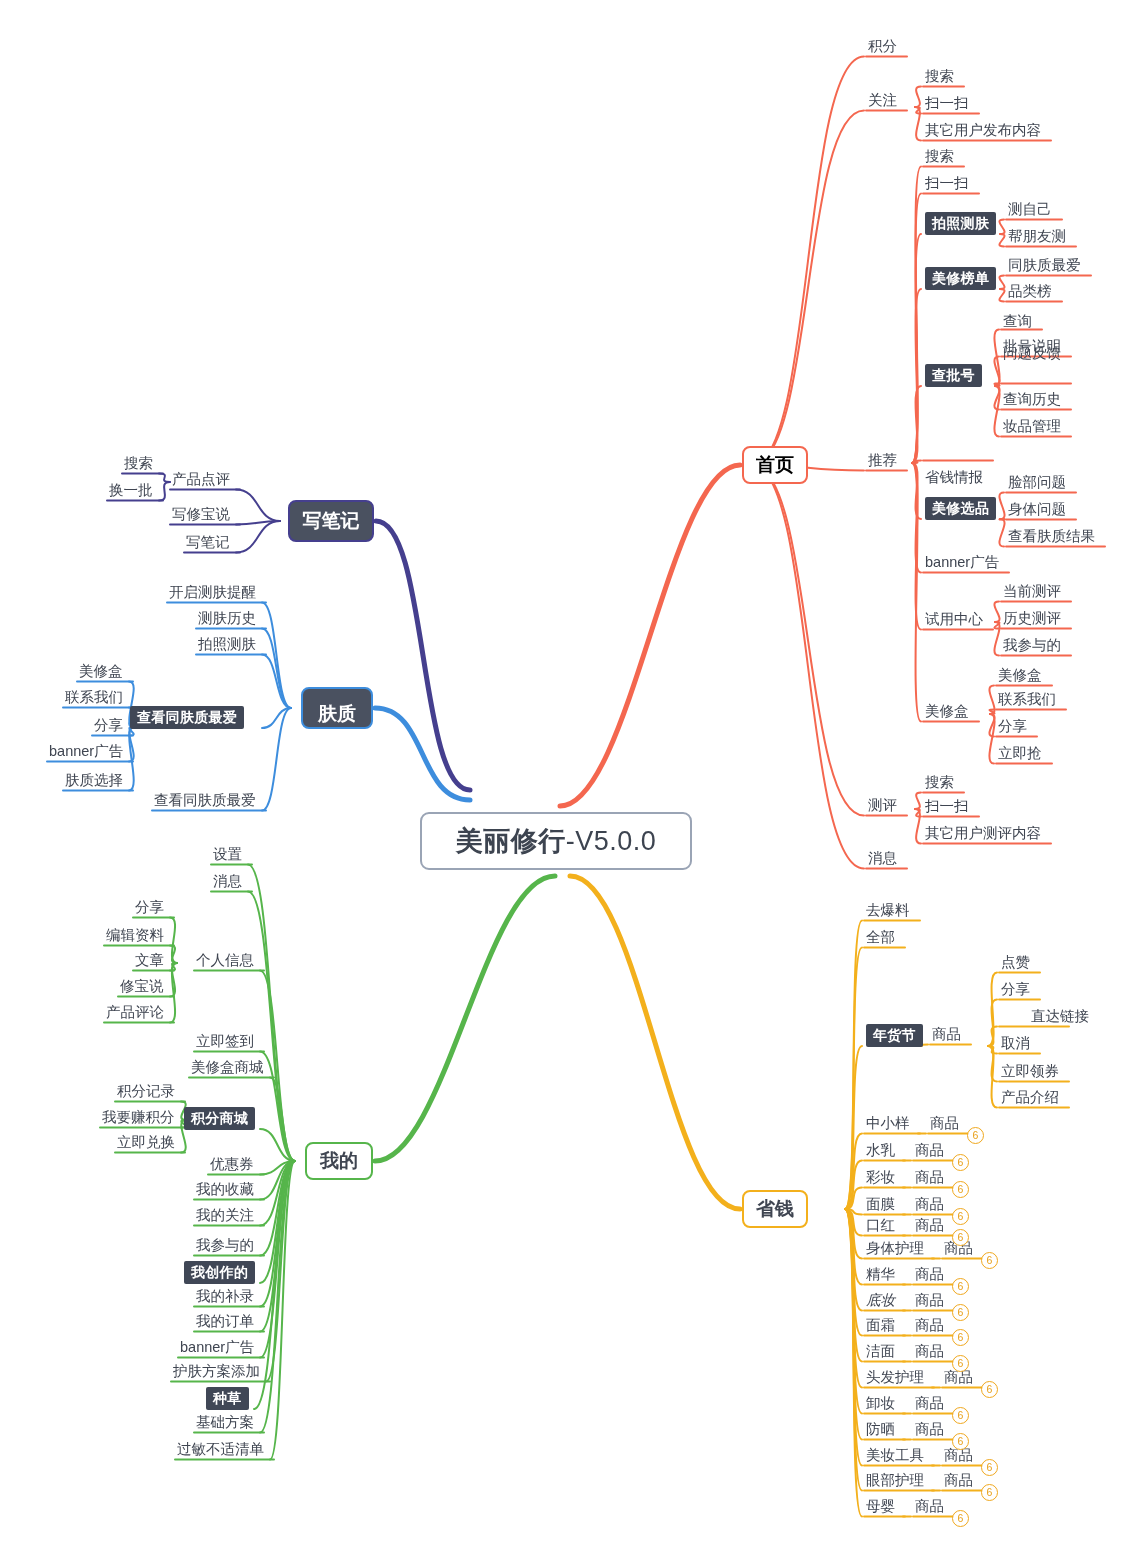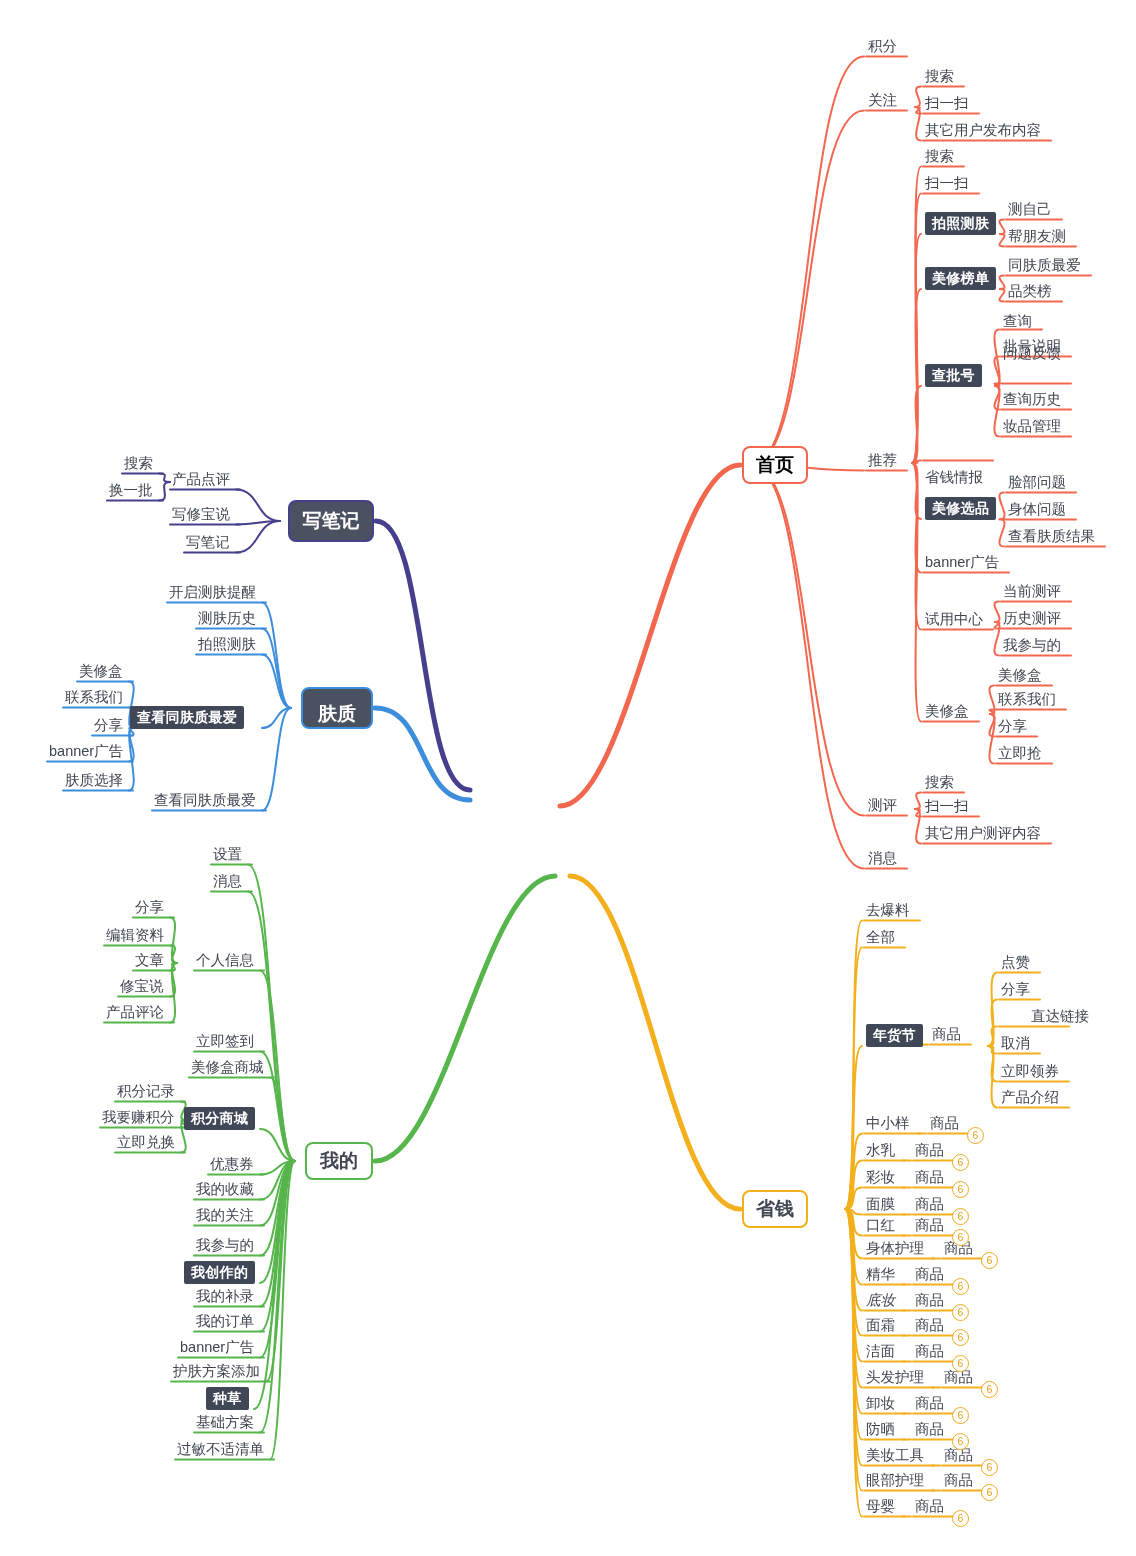--- a/index.html
+++ b/index.html
@@ -334,20 +334,24 @@
       <path d="M 170 524.5 L 240 524.5" fill="none" stroke="#453f8e" stroke-width="2" stroke-linecap="round"></path>
       <path d="M 280 521 C 255.8 521, 260.2 524.5, 236 524.5" fill="none" stroke="#453f8e" stroke-width="2" stroke-linecap="round"></path>
       <path d="M 184 552.5 L 240 552.5" fill="none" stroke="#453f8e" stroke-width="2" stroke-linecap="round"></path>
       <path d="M 280 521 C 255.8 521, 260.2 552.5, 236 552.5" fill="none" stroke="#453f8e" stroke-width="2" stroke-linecap="round"></path>
       <path d="M 122 473.5 L 163 473.5" fill="none" stroke="#453f8e" stroke-width="2" stroke-linecap="round"></path>
       <path d="M 170 482 C 156 482, 173 473.5, 159 473.5" fill="none" stroke="#453f8e" stroke-width="2" stroke-linecap="round"></path>
       <path d="M 107 500.5 L 163 500.5" fill="none" stroke="#453f8e" stroke-width="2" stroke-linecap="round"></path>
       <path d="M 170 482 C 156 482, 173 500.5, 159 500.5" fill="none" stroke="#453f8e" stroke-width="2" stroke-linecap="round"></path>
     </svg>
 
+  <div class="root-node">
+    <b>美丽修行</b>
+      <span class="ver"> -V5.0.0</span>
+  </div>
 
   <div class="main-node hollow" id="node-home" style="left: 742px; top: 446px; width: 66px; height: 38px; border-color: rgb(244, 103, 79); color: #000000;">
     <span>首页</span>
   </div>
   <div class="main-node hollow" id="node-save" style="left: 742px; top: 1190px; width: 66px; height: 38px; border-color: rgb(243, 176, 28); color: rgb(63, 69, 81);">
     <span>省钱</span>
   </div>
   <div class="main-node hollow" id="node-mine" style="left: 305px; top: 1142px; width: 68px; height: 38px; border-color: rgb(86, 181, 75); color: rgb(63, 69, 81);">
     <span>我的</span>
   </div>

